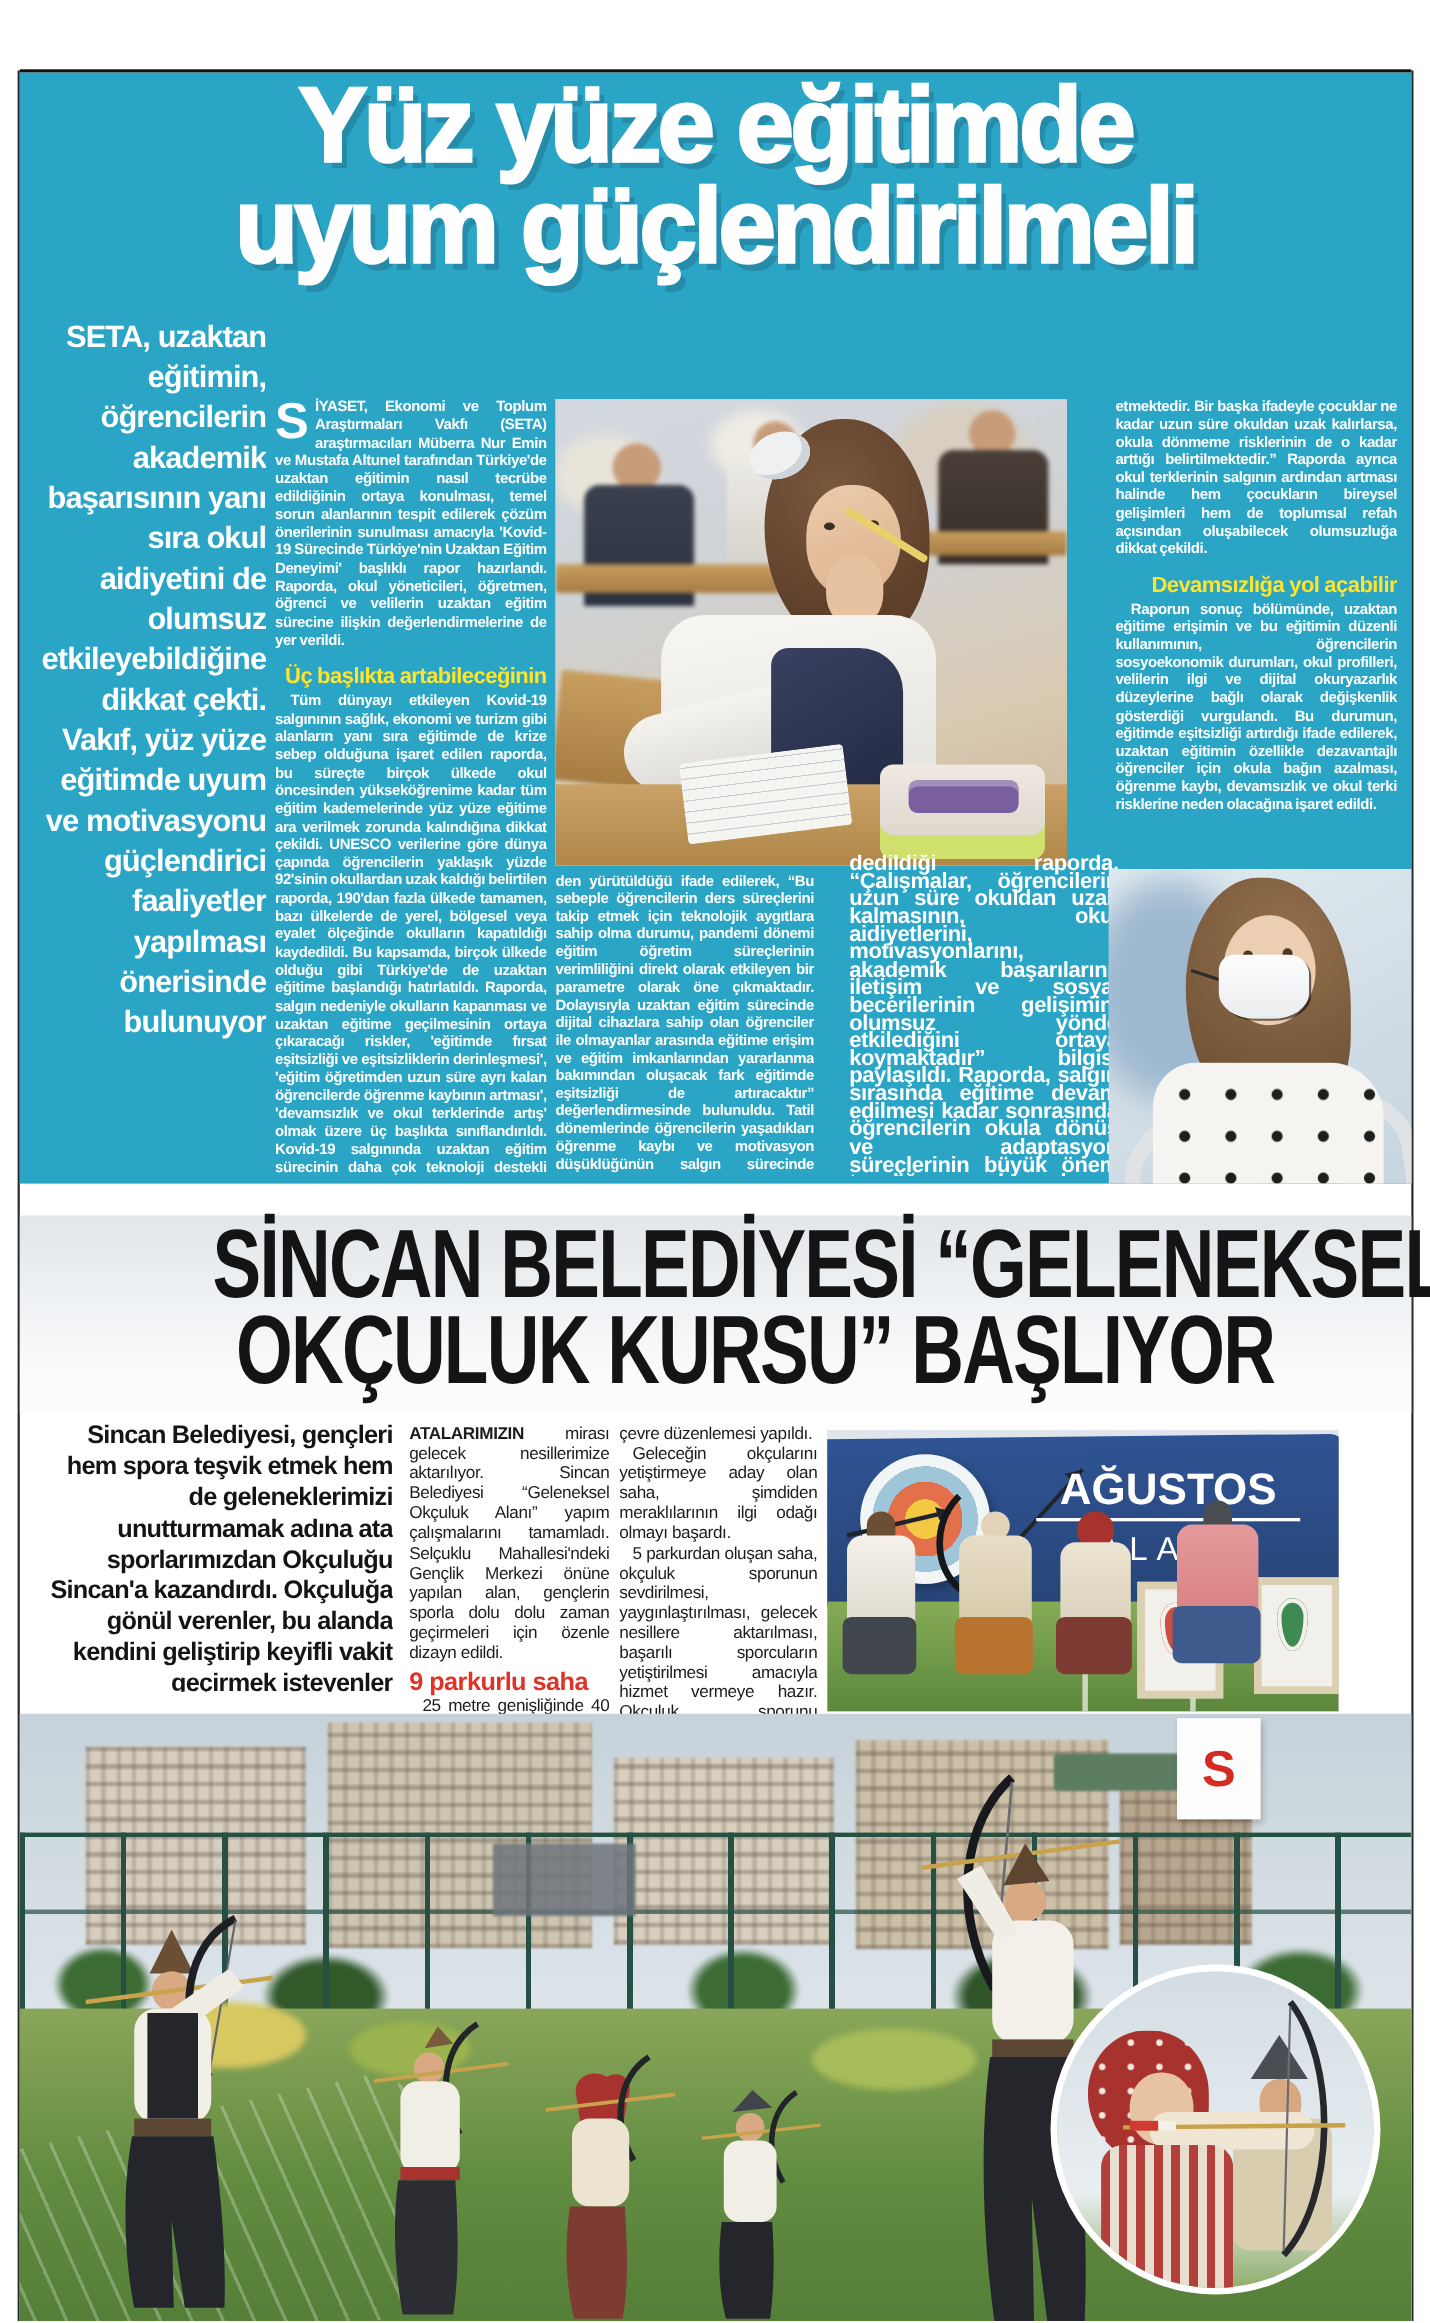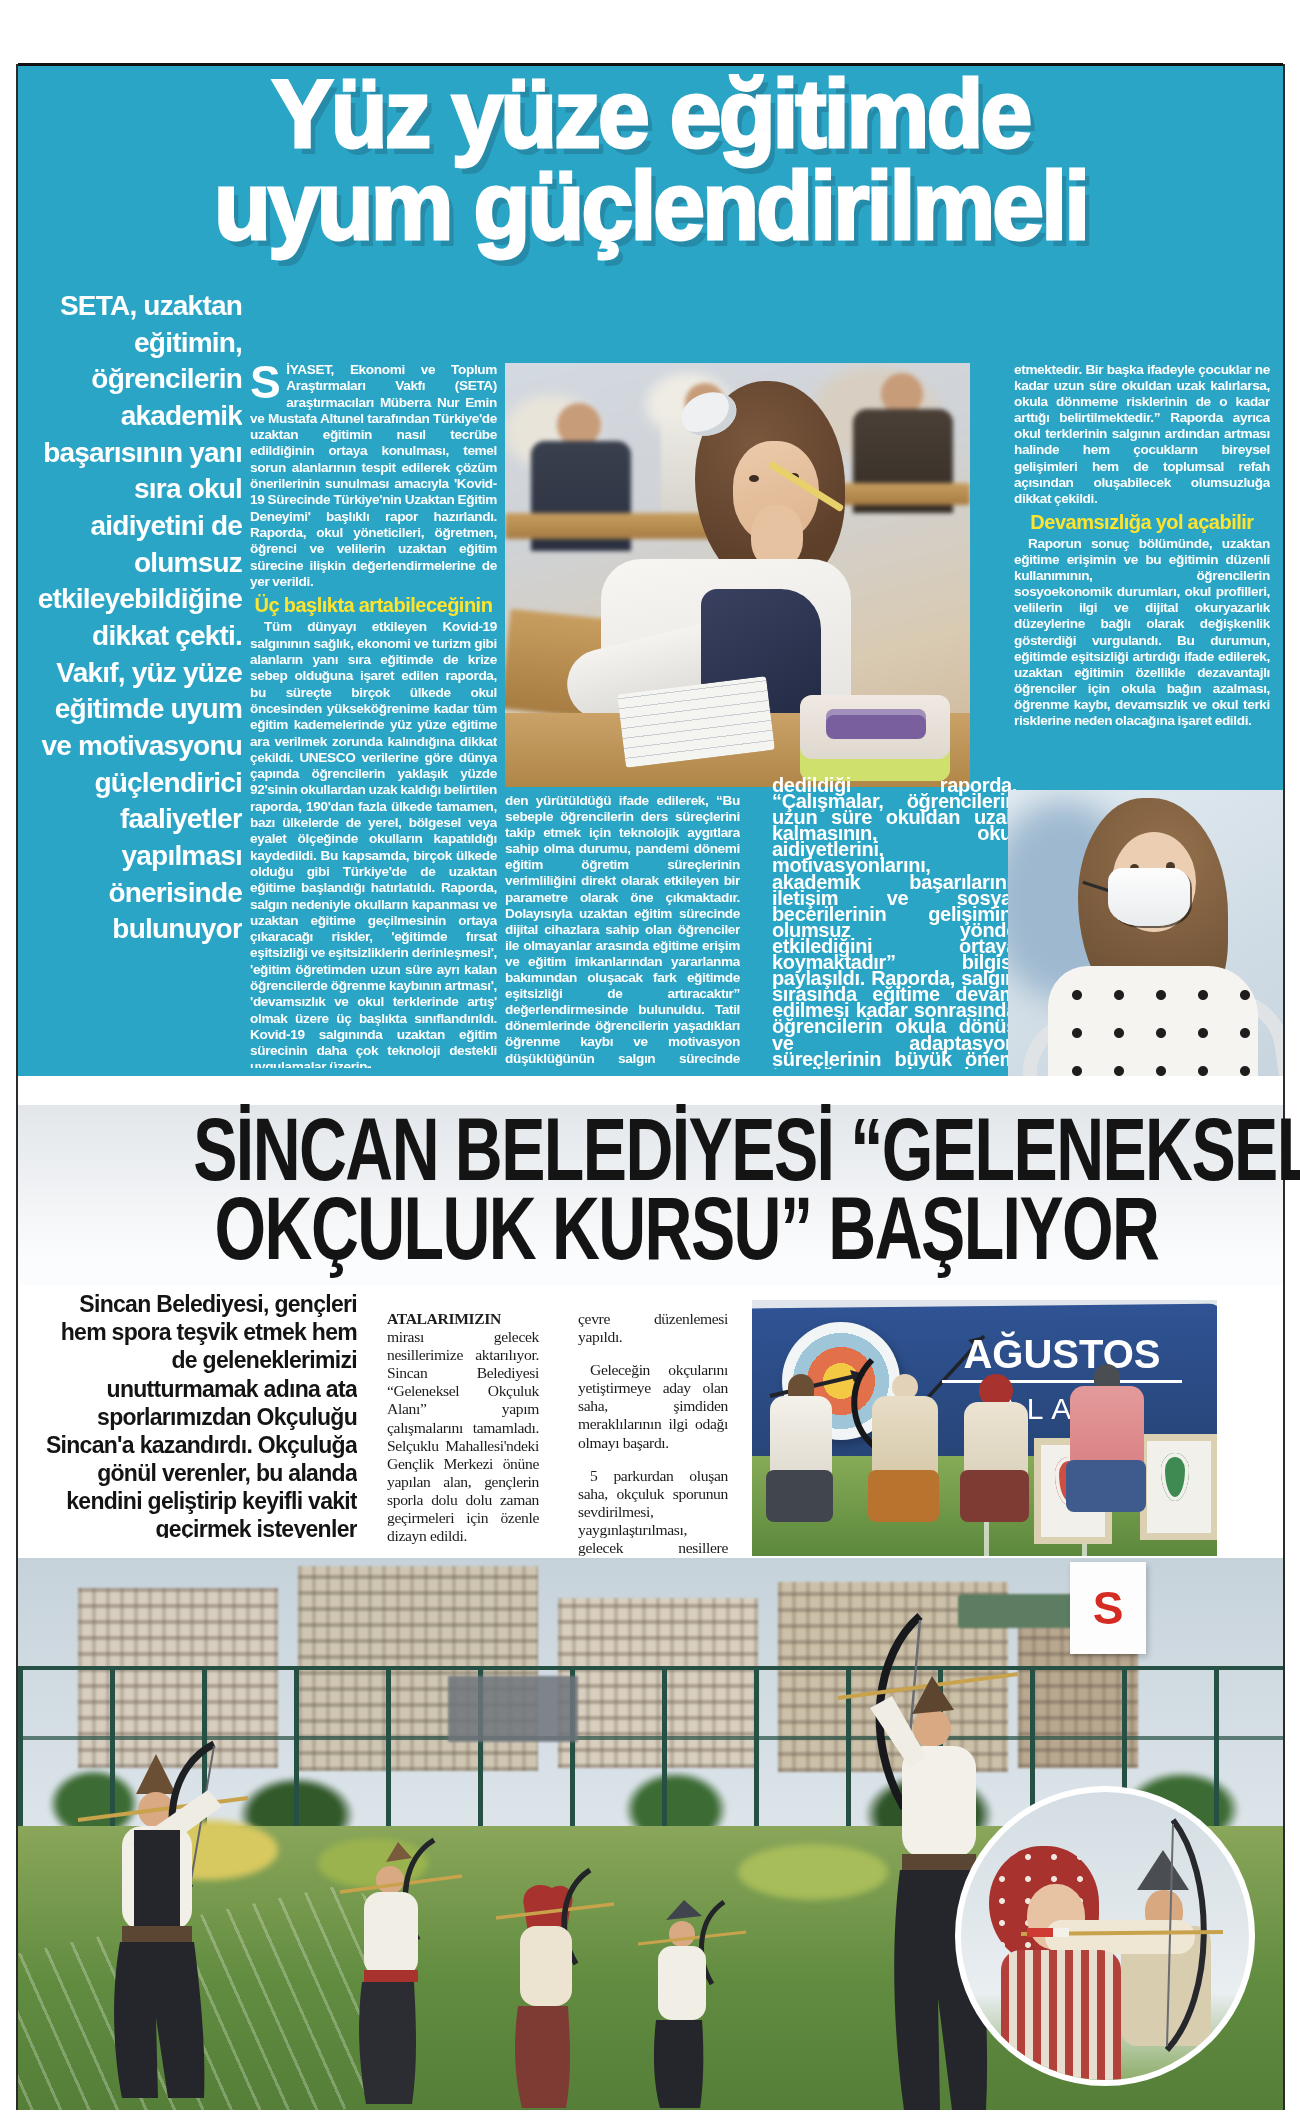--- a/index.html
+++ b/index.html
@@ -34,22 +34,22 @@
             letter-spacing:-0.8px;}
   .col{position:absolute;color:#fff;font-weight:700;text-align:justify;overflow:hidden;
        letter-spacing:-0.35px;word-spacing:-0.5px;}
   .col p{margin:0;}
   .col .ind{text-indent:14px;}
   .c1{left:232px;top:296px;width:247px;height:706px;font-size:13.6px;line-height:16.3px;}
   .c2{left:487px;top:727px;width:235px;height:276px;font-size:13.6px;line-height:16.1px;}
   .c3{left:754px;top:711px;width:245px;height:292px;font-size:20px;line-height:16.1px;}
   .c4{left:996px;top:296px;width:256px;height:420px;font-size:13.6px;line-height:16.1px;}
   .dropcap{float:left;font-size:46px;line-height:37px;font-weight:900;padding:2px 6px 0 0;}
-  .subhead{color:#ffe42e;font-weight:700;font-size:20px;letter-spacing:-0.5px;margin:7px 0 6px 0;
-           text-align:center;}
+  .subhead{color:#ffe42e;font-weight:700;font-size:20px;letter-spacing:-0.5px;margin:17px 0 6px 0;
+           text-align:right;}
 
   
   .ph-class{position:absolute;left:487px;top:297px;width:465px;height:424px;overflow:hidden;background:#cdd3da;}
   .cl-bg{position:absolute;inset:-12px;filter:blur(5px);
      background:
        radial-gradient(90px 70px at 12% 18%, #e8e4da 0 45%, transparent 60%),
        radial-gradient(80px 60px at 40% 12%, #efece4 0 45%, transparent 60%),
        radial-gradient(120px 90px at 78% 14%, #d8cfc2 0 45%, transparent 60%),
        linear-gradient(165deg,#d4dae2 0%,#cfd2d6 35%,#d9cab2 70%,#c8b294 100%);}
   .cl-kid{position:absolute;filter:blur(2px);}
@@ -111,21 +111,21 @@
   .a2-band{position:absolute;left:18px;top:1105px;width:1265px;height:180px;
            background:linear-gradient(#e2e6ea,#fbfcfd 85%);}
   .a2-headline{position:absolute;left:18px;top:1108px;width:1265px;text-align:center;color:#141414;
            font-weight:700;padding-left:36px;}
   .a2-headline .hl{display:block;font-size:85px;line-height:79px;letter-spacing:-2px;
            transform:scale(0.78,1.04);transform-origin:center top;white-space:nowrap;}
   .a2-intro{position:absolute;left:35px;top:1290px;width:322px;height:248px;overflow:hidden;
            color:#141414;font-weight:700;font-size:23px;line-height:1.225;text-align:right;letter-spacing:-0.7px;}
   .a2col{position:absolute;color:#1c1c1c;text-align:justify;overflow:hidden;
          font-size:15.6px;line-height:18.1px;letter-spacing:-0.35px;}
-  .a2col p{margin:15px;font-family:Liberation Serif, serif;}
+  .a2col p{margin:0;}
   .a2col .ind{text-indent:12px;}
   .a2col .lead{font-weight:700;}
   .a2-sub{color:#e03226;font-weight:700;font-size:23px;letter-spacing:-0.5px;margin:7px 0 5px 0;}
   .cA{left:372px;top:1295px;width:182px;height:268px;}
   .cB{left:563px;top:1295px;width:180px;height:268px;}
 
   
   .ph-sign{position:absolute;left:752px;top:1300px;width:465px;height:256px;overflow:hidden;background:#dfe5ea;}
   .sg-board{position:absolute;left:-6px;top:6px;width:478px;height:152px;background:linear-gradient(#2f5394,#274577);
             border-radius:0 14px 14px 0;transform:rotate(-0.6deg);}

